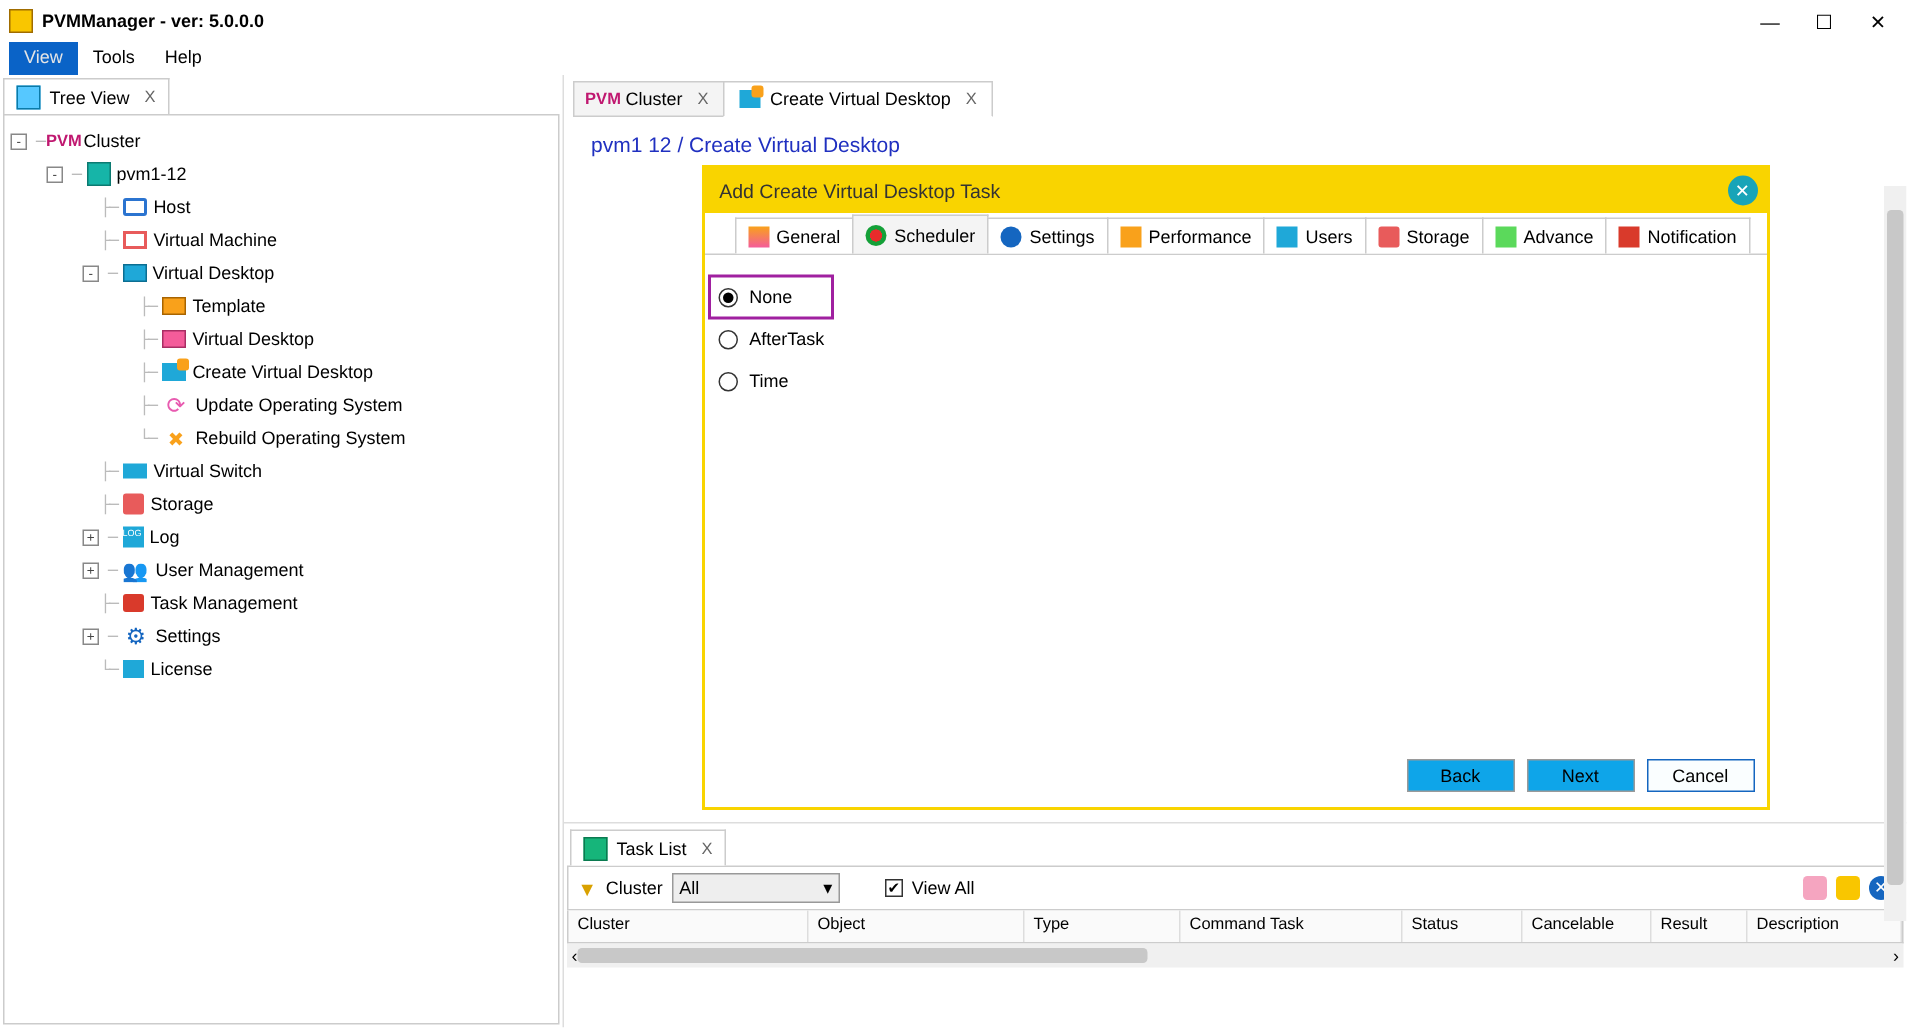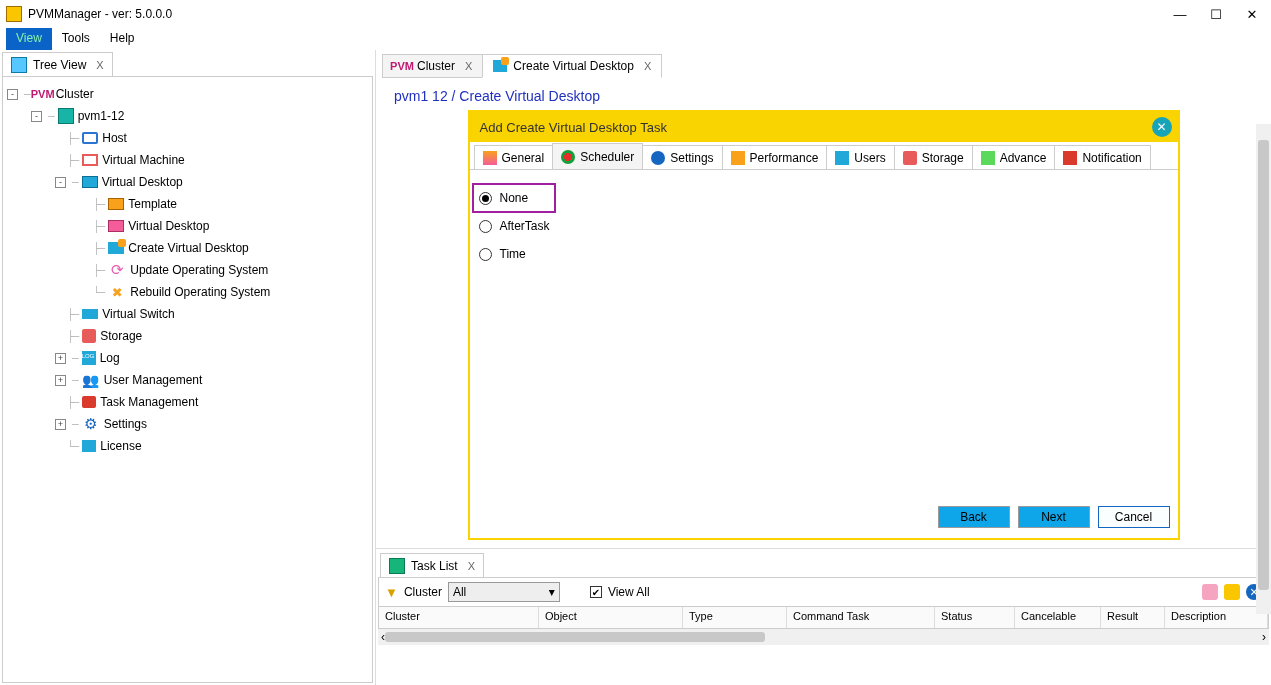--- a/index.html
+++ b/index.html
@@ -1,24 +1,24 @@
 <!DOCTYPE html>
 <html><head>
 <meta charset="utf-8">
 <style>
   * { box-sizing: border-box; font-family: "Segoe UI", Tahoma, sans-serif; }
   body { margin:0; padding:0; width:1271px; height:685px; background:#fff; font-size:12px; color:#000; overflow:hidden; }
   .title-bar { height:28px; display:flex; align-items:center; padding:0 6px; background:#fff; }
   .title-bar .app-icon { width:16px; height:16px; background:#f9c600; border:1px solid #a06c00; margin-right:6px; }
-  .title-bar .title { flex:1; font-size:12px; }
+  .title-bar .title { flex:1; font-size:12px;font-weight:bold; }
   .win-btns { display:flex; gap:22px; padding-right:6px; }
   .win-btn { width:14px; height:14px; display:flex; align-items:center; justify-content:center; font-size:13px; }
   .menu-bar { height:22px; display:flex; align-items:stretch; padding:0 6px; }
   .menu-item { padding:3px 10px; }
-  .menu-item.active { background:#0a63c7; color:#86efac; }
+  .menu-item.active { background:#0a63c7; color:#e5e5e5; }
   .workspace { display:flex; height:calc(685px - 28px - 22px); }
   .left-panel { width:376px; border-right:1px solid #ddd; display:flex; flex-direction:column; }
   .panel-tab { border:1px solid #ccc; border-bottom:none; height:24px; display:inline-flex; align-items:center; padding:0 8px; margin:2px 0 0 2px; gap:6px; background:#fff; }
   .panel-tab .ic { width:16px; height:16px; background:#56c8ff; border:1px solid #0a7aa8; }
   .panel-tab .x { margin-left:4px; font-size:11px; color:#666; }
   .tree { border:1px solid #ccc; margin:0 2px 2px 2px; flex:1; overflow:auto; padding:6px 4px; }
   .tree-row { display:flex; align-items:center; height:22px; gap:4px; white-space:nowrap; }
   .tw { display:inline-block; width:11px; height:11px; border:1px solid #888; font-size:9px; line-height:9px; text-align:center; color:#444; margin-right:2px; }
   .line { color:#bbb; font-family:monospace; font-size:11px; letter-spacing:-1px; }
   .ic16 { width:18px; height:16px; display:inline-flex; align-items:center; justify-content:center; }
@@ -44,21 +44,21 @@
   .right-panel { flex:1; display:flex; flex-direction:column; }
   .content-tabs { display:flex; padding:4px 0 0 6px; gap:0; }
   .ctab { border:1px solid #ccc; height:24px; display:flex; align-items:center; padding:0 10px; gap:6px; background:#f4f4f4; margin-right:-1px; }
   .ctab.active { background:#fff; border-bottom:1px solid #fff; }
   .ctab .x { color:#666; font-size:11px; margin-left:4px; }
   .breadcrumb { padding:10px 18px 6px; color:#2030c0; font-size:14px; }
   .dialog-wrap { padding:0 18px; display:flex; justify-content:center; }
   .dialog { width:712px; border:2px solid #f9d400; background:#fff; position:relative; }
   .dlg-title { background:#f9d400; height:30px; display:flex; align-items:center; padding:0 10px; font-size:13px; color:#333; }
   .dlg-close { position:absolute; right:6px; top:5px; width:20px; height:20px; border-radius:10px; background:#18a4b8; display:flex; align-items:center; justify-content:center; color:#fff; font-size:12px;}
-  .dlg-tabs { display:flex; border-bottom:1px solid #ccc; height:28px; align-items:flex-end; padding-left:4px; }
+  .dlg-tabs { display:flex; border-bottom:1px solid #ccc; height:28px; align-items:flex-end; padding-left:20px; }
   .dtab { border:1px solid #ccc; border-bottom:none; height:24px; display:flex; align-items:center; padding:0 8px; gap:5px; background:#fff; margin-right:-1px; font-size:12px; }
   .dtab.active { background:#f4f4f4; height:26px; }
   .dtab .di { width:14px; height:14px; display:inline-block; }
   .di-gen{ background:linear-gradient(#f9a11b,#f45c9a); }
   .di-sch{ background:radial-gradient(circle,#e82b2b 40%,#14a038 42%); border-radius:50%; }
   .di-set{ background:#1566c0; border-radius:50%; }
   .di-perf{ background:#f9a11b; }
   .di-usr{ background:#1fa8d8; }
   .di-stor{ background:#e85b5b; border-radius:2px; }
   .di-adv{ background:#5bd95b; }

